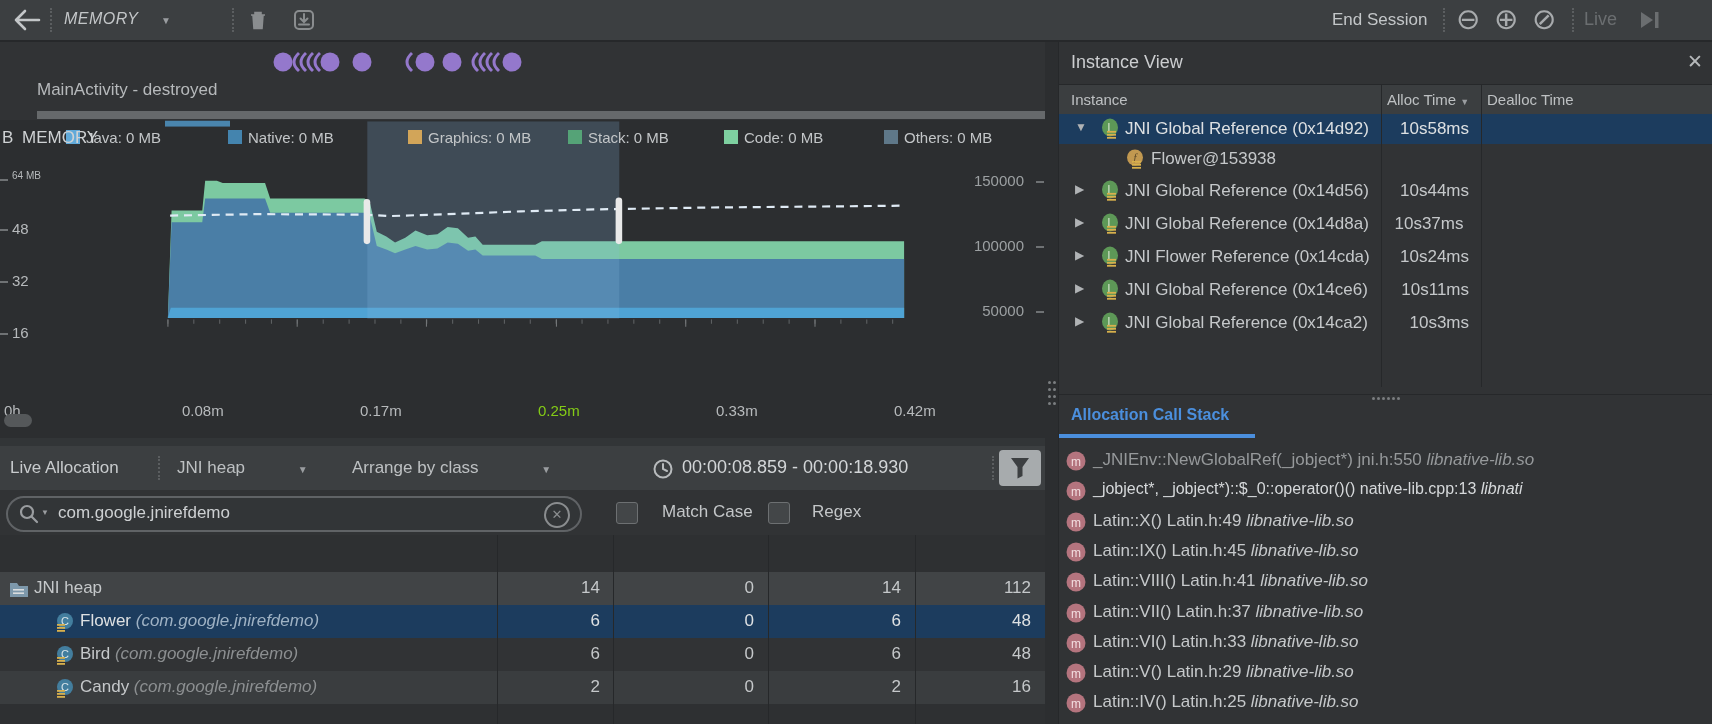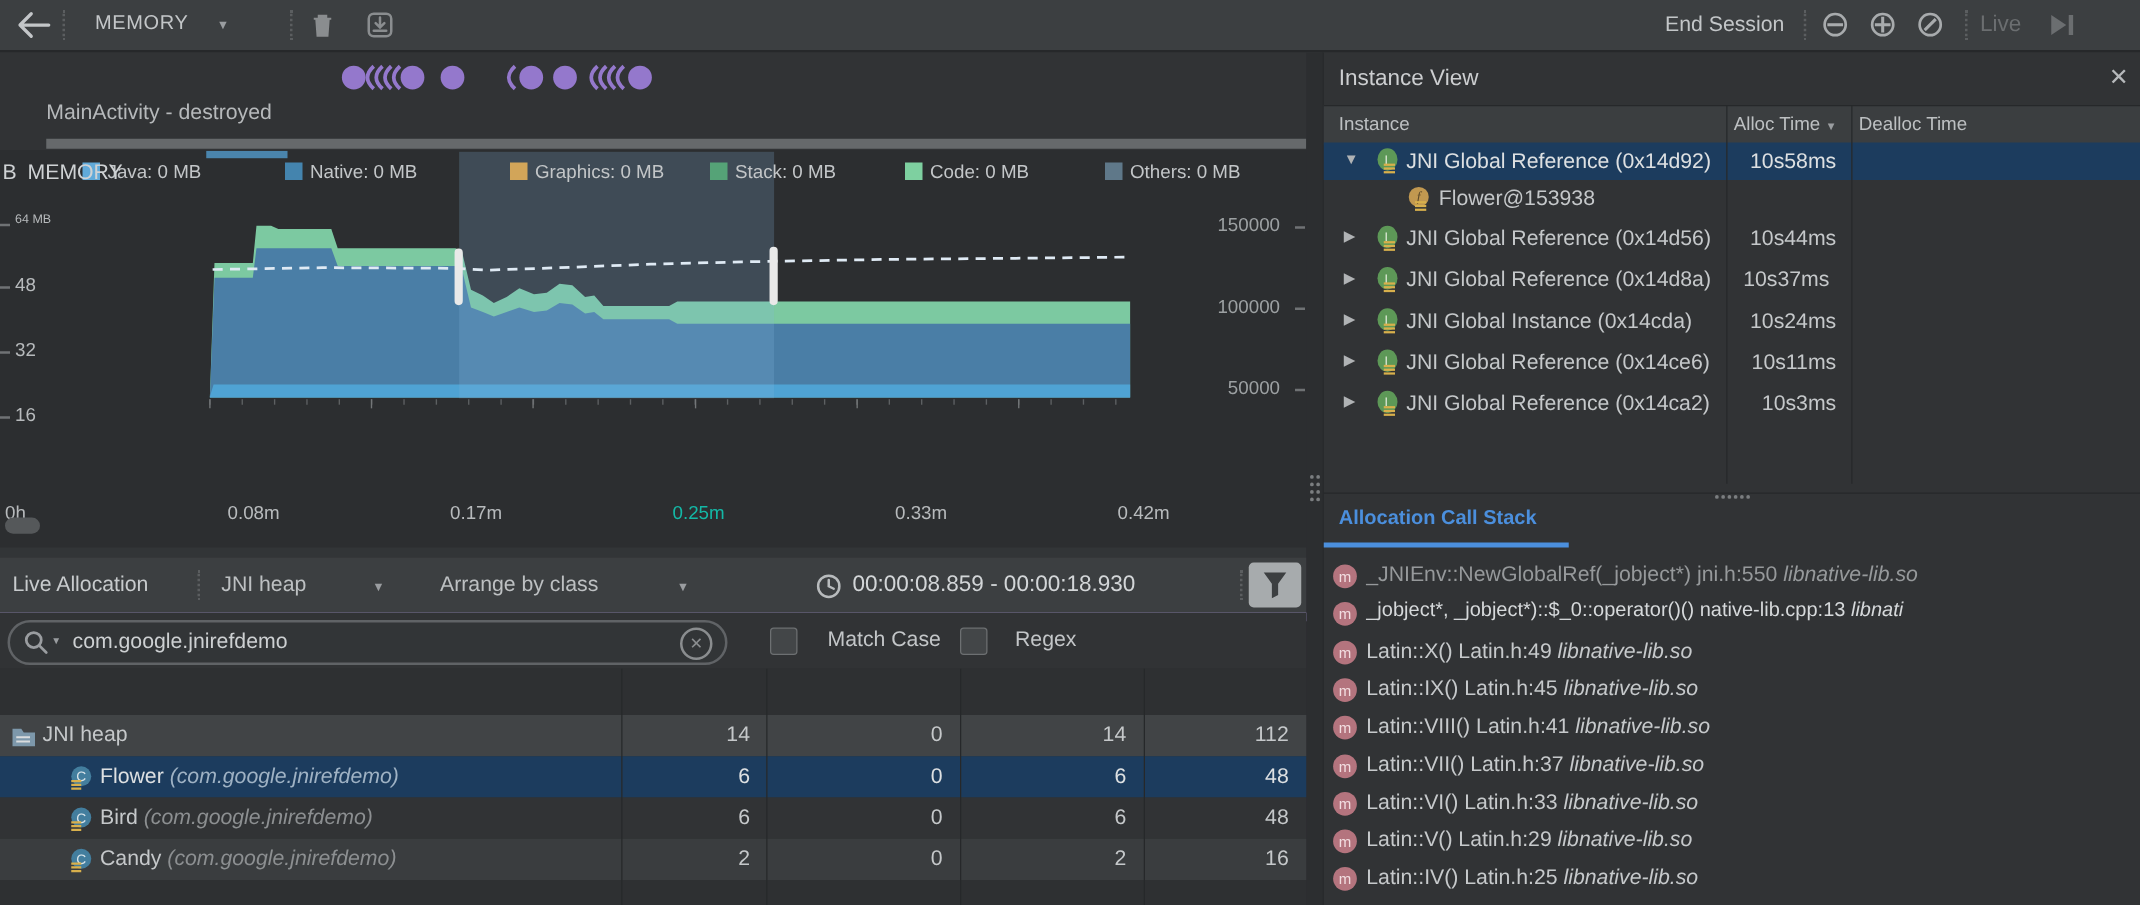--- a/index.html
+++ b/index.html
@@ -15,21 +15,21 @@
   svg{display:block;}
 </style>
 </head>
 <body>
 
 <div class="abs" style="left:0;top:0;width:1712px;height:40px;background:#3c3f41;border-bottom:2px solid #26282a;">
   <svg class="abs" style="left:12px;top:8px;cursor:pointer" width="30" height="24" viewBox="0 0 30 24">
     <path d="M13 3 L4 12 L13 21 M4 12 H27" stroke="#c3c6c8" stroke-width="2.6" fill="none" stroke-linecap="round" stroke-linejoin="round"></path>
   </svg>
   <div class="abs sep" style="left:50px;top:8px;"></div>
-  <div class="abs txt" style="left:76px;top:10px;font-size:16px;letter-spacing:0.5px;color:#c3c6c8;cursor:pointer;">
+  <div class="abs txt" style="left:64px;top:10px;font-size:16px;letter-spacing:0.5px;color:#c3c6c8;cursor:pointer;font-style:italic;">
     <span>MEMORY</span>
     <span style="font-size:10px;color:#9a9da0;margin-left:18px;">▼</span>
   </div>
   <div class="abs sep" style="left:232px;top:8px;"></div>
   <svg class="abs" style="left:246px;top:8px;cursor:pointer" width="24" height="24" viewBox="0 0 24 24">
     <path d="M5 7 H19 M9 7 V4.5 H15 V7 M7 7 L8 20.5 H16 L17 7 Z" fill="#8a8d8f" stroke="#8a8d8f" stroke-width="1.6"></path>
   </svg>
   <svg class="abs" style="left:292px;top:8px;cursor:pointer" width="24" height="24" viewBox="0 0 24 24">
     <rect x="3" y="3" width="18" height="18" rx="4" fill="none" stroke="#8a8d8f" stroke-width="2"></rect>
     <path d="M12 6 V13 M8.5 10.5 L12 14 L15.5 10.5 M7 16.5 H17" stroke="#8a8d8f" stroke-width="2" fill="none" stroke-linecap="round"></path>
@@ -147,21 +147,21 @@
       <div class="abs" style="left: 924px; top: 52px; width: 100px; text-align: right; font-size: 15px; color: rgb(156, 160, 162);">150000</div>
       <div class="abs" style="left: 1036px; top: 126px; width: 8px; height: 2px; background: rgb(111, 114, 116);"></div>
       <div class="abs" style="left: 924px; top: 117px; width: 100px; text-align: right; font-size: 15px; color: rgb(156, 160, 162);">100000</div>
       <div class="abs" style="left: 1036px; top: 191px; width: 8px; height: 2px; background: rgb(111, 114, 116);"></div>
       <div class="abs" style="left: 924px; top: 182px; width: 100px; text-align: right; font-size: 15px; color: rgb(156, 160, 162);">50000</div>
     </div>
   <div class="abs" id="x-axis-labels">
       <div class="abs" style="left: 4px; top: 282px; font-size: 15px; color: rgb(183, 186, 188);">0h</div>
       <div class="abs" style="left: 182px; top: 282px; font-size: 15px; color: rgb(183, 186, 188);">0.08m</div>
       <div class="abs" style="left: 360px; top: 282px; font-size: 15px; color: rgb(183, 186, 188);">0.17m</div>
-      <div class="abs" style="left: 538px; top: 282px; font-size: 15px; color: #14b8a6;">0.25m</div>
+      <div class="abs" style="left: 538px; top: 282px; font-size: 15px; color: #84cc16;">0.25m</div>
       <div class="abs" style="left: 716px; top: 282px; font-size: 15px; color: rgb(183, 186, 188);">0.33m</div>
       <div class="abs" style="left: 894px; top: 282px; font-size: 15px; color: rgb(183, 186, 188);">0.42m</div>
     </div>
 
   <div class="abs" style="left:4px;top:294px;width:28px;height:13px;border-radius:7px;background:#55585a;cursor:pointer;"></div>
 </div>
 
 <div class="abs" style="left:1045px;top:42px;width:13px;height:682px;background:#2c2e30;cursor:col-resize;">
   <div class="abs" style="left:2px;top:336px;width:10px;line-height:4px;">
     <span class="dots-v" style="display:inline-block;"> <span></span><span></span><span></span><span></span><span></span><span></span><span></span><span></span></span>
@@ -338,21 +338,21 @@
       </div>
       <div class="abs" style="left: 0px; top: 126px; width: 654px; height: 33px; cursor: pointer;">
         <div class="abs" style="left: 16px; top: 7.5px; font-size: 12px; color: rgb(176, 179, 181);">▶</div>
         <svg width="22" height="22" viewBox="0 0 22 22" style="position: absolute; left: 40px; top: 5.5px;">
           <ellipse cx="11" cy="9.5" rx="8" ry="9" fill="#5d9857"></ellipse>
           <text x="10" y="13" text-anchor="middle" font-size="10" font-family="Liberation Sans" fill="#e4eedd">I</text>
           <rect x="8" y="12.9" width="9" height="1.8" fill="#d8b04c"></rect>
           <rect x="8" y="15.9" width="9" height="1.8" fill="#d8b04c"></rect>
           <rect x="8" y="18.9" width="9" height="1.8" fill="#d8b04c"></rect>
         </svg>
-        <div class="abs" style="left: 66px; top: 6.5px; font-size: 17px; color: rgb(197, 200, 202); white-space: nowrap;">JNI Global Instance (0x14cda)</div>
+        <div class="abs" style="left: 66px; top: 6.5px; font-size: 17px; color: rgb(197, 200, 202); white-space: nowrap;">JNI Flower Reference (0x14cda)</div>
         <div class="abs" style="left: 330px; top: 6.5px; width: 80px; text-align: right; font-size: 17px; color: rgb(197, 200, 202);">10s24ms</div>
       </div>
       <div class="abs" style="left: 0px; top: 159px; width: 654px; height: 33px; cursor: pointer;">
         <div class="abs" style="left: 16px; top: 7.5px; font-size: 12px; color: rgb(176, 179, 181);">▶</div>
         <svg width="22" height="22" viewBox="0 0 22 22" style="position: absolute; left: 40px; top: 5.5px;">
           <ellipse cx="11" cy="9.5" rx="8" ry="9" fill="#5d9857"></ellipse>
           <text x="10" y="13" text-anchor="middle" font-size="10" font-family="Liberation Sans" fill="#e4eedd">I</text>
           <rect x="8" y="12.9" width="9" height="1.8" fill="#d8b04c"></rect>
           <rect x="8" y="15.9" width="9" height="1.8" fill="#d8b04c"></rect>
           <rect x="8" y="18.9" width="9" height="1.8" fill="#d8b04c"></rect>

